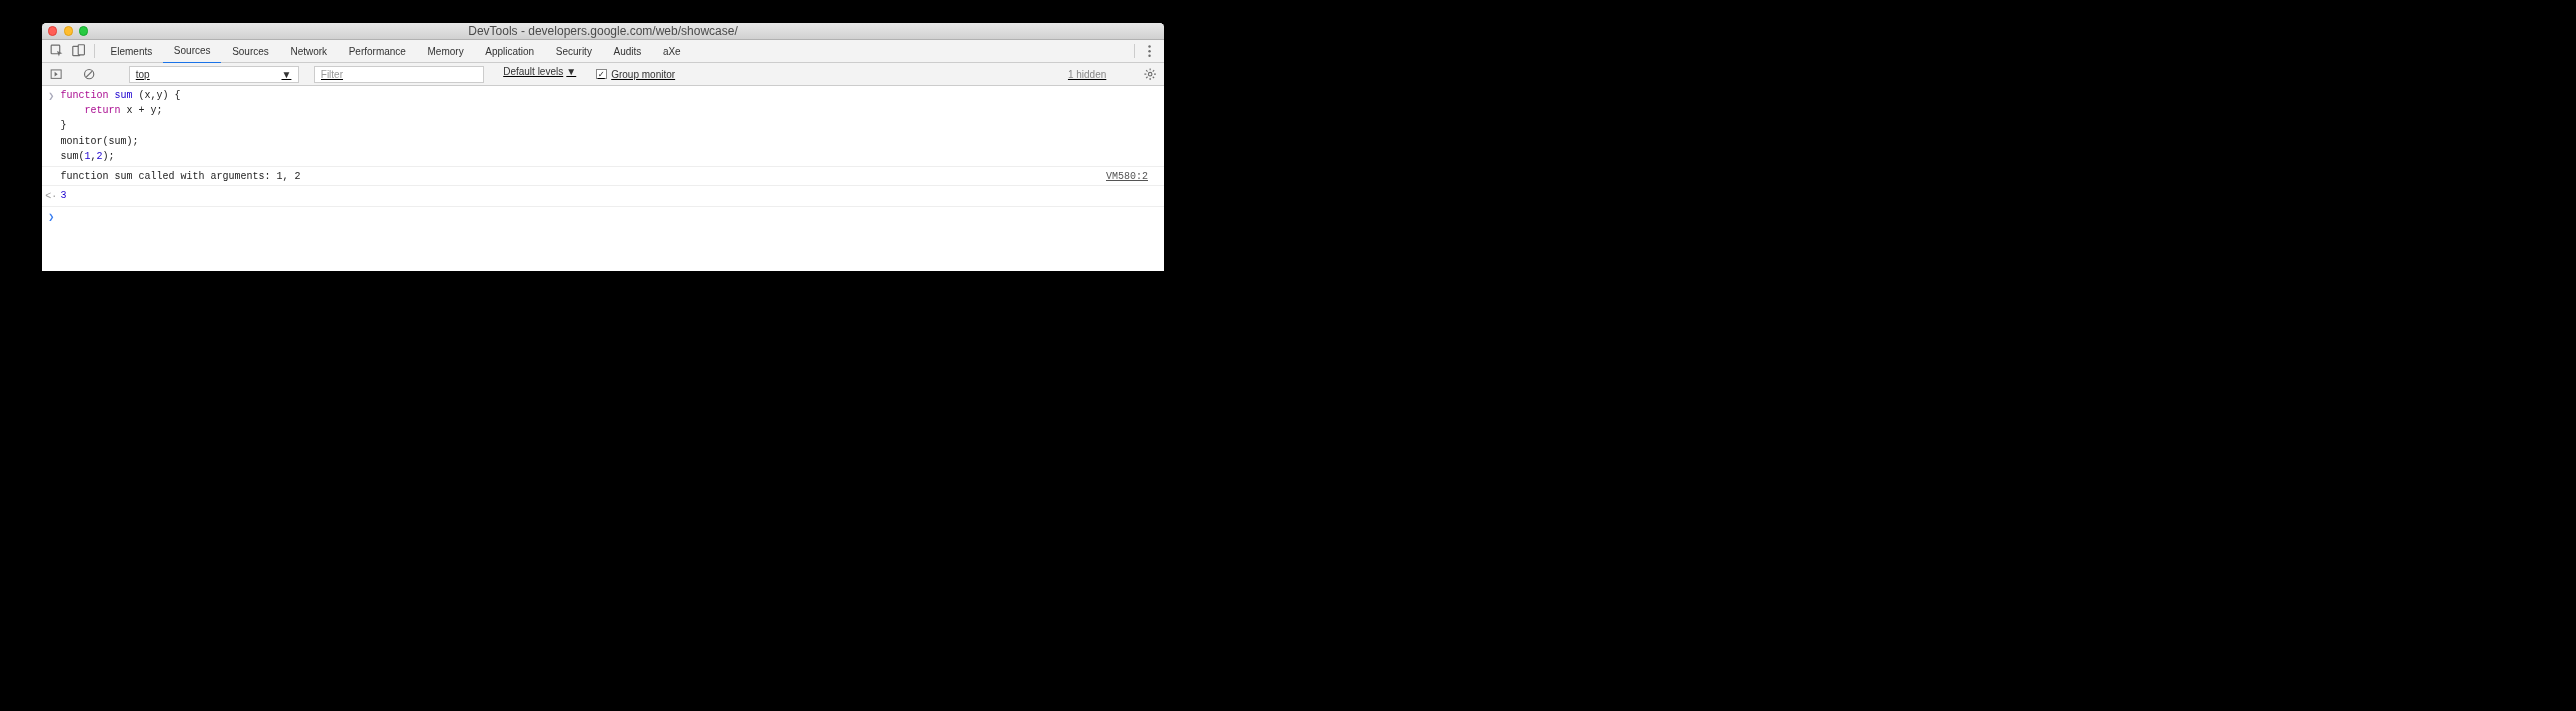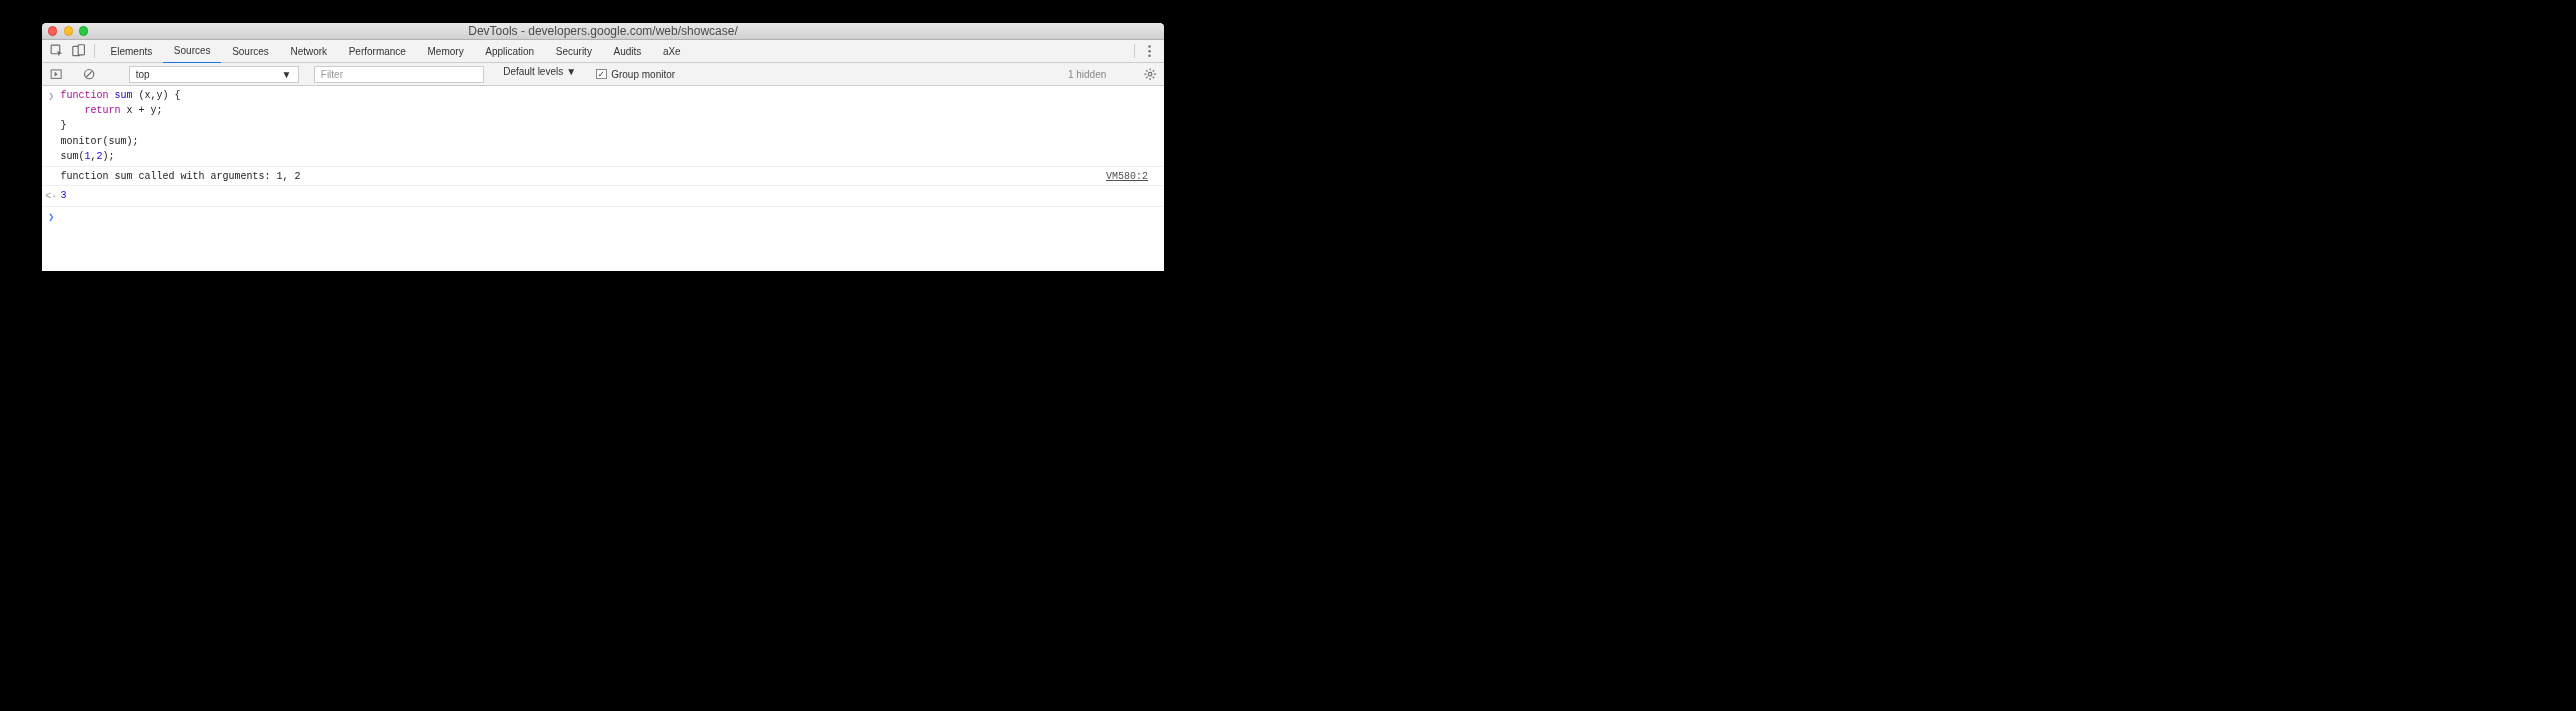--- a/index.html
+++ b/index.html
@@ -86,20 +86,21 @@
 
 .toolbar {
   height: 23px;
   background: #f3f3f3;
   border-bottom: 0.8px solid #ccc;
   display: flex;
   align-items: center;
   padding: 0 4.6px;
   gap: 15px;
   font-size: 10px;
+  text-decoration: underline;
 }
 .toolbar .icon-btn {
   width: 18.5px; height: 18.5px;
   display: flex; align-items: center; justify-content: center;
   color: #6e6e6e;
 }
 .context-select {
   height: 17px;
   min-width: 170px;
   background: #fff;

